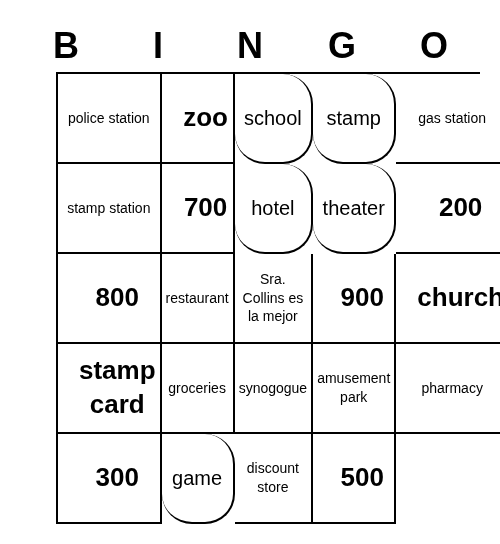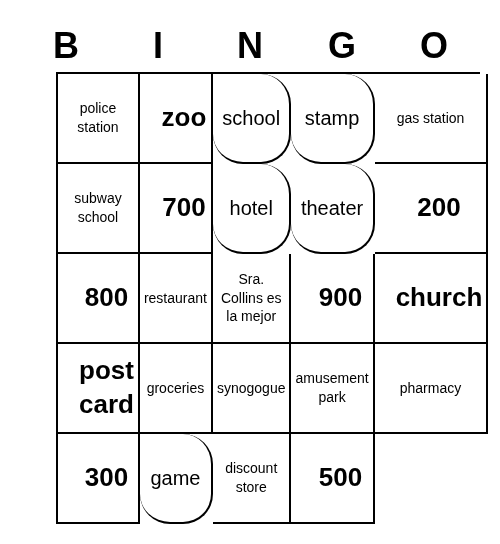--- a/index.html
+++ b/index.html
@@ -81,31 +81,31 @@
       <div class="bingo-header-cell">G</div>
       <div class="bingo-header-cell">O</div>
     </div>
   <div class="bingo-grid">
 
   <div class="bingo-cell">police station</div>
       <div class="bingo-cell large-text">zoo</div>
       <div class="bingo-cell medium-text">school</div>
       <div class="bingo-cell medium-text">stamp</div>
       <div class="bingo-cell">gas station</div>
-      <div class="bingo-cell">subway school</div>
+      <div class="bingo-cell">stamp station</div>
       <div class="bingo-cell large-text">700</div>
       <div class="bingo-cell medium-text">hotel</div>
       <div class="bingo-cell medium-text">theater</div>
       <div class="bingo-cell large-text">200</div>
       <div class="bingo-cell large-text">800</div>
       <div class="bingo-cell">restaurant</div>
       <div class="bingo-cell">Sra. Collins es la mejor</div>
       <div class="bingo-cell large-text">900</div>
       <div class="bingo-cell large-text">church</div>
-      <div class="bingo-cell large-text">post card</div>
+      <div class="bingo-cell large-text">stamp card</div>
       <div class="bingo-cell">groceries</div>
       <div class="bingo-cell">synogogue</div>
       <div class="bingo-cell">amusement park</div>
       <div class="bingo-cell">pharmacy</div>
       <div class="bingo-cell large-text">300</div>
       <div class="bingo-cell medium-text">game</div>
       <div class="bingo-cell">discount store</div>
       <div class="bingo-cell large-text">500</div>
     </div>
 </div>

